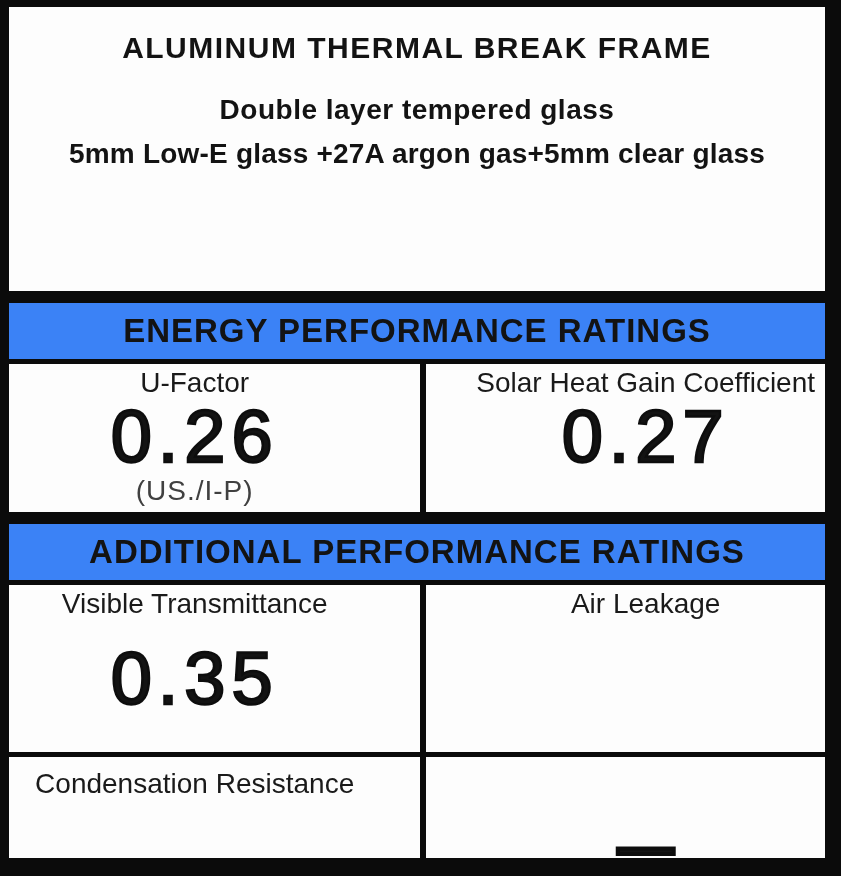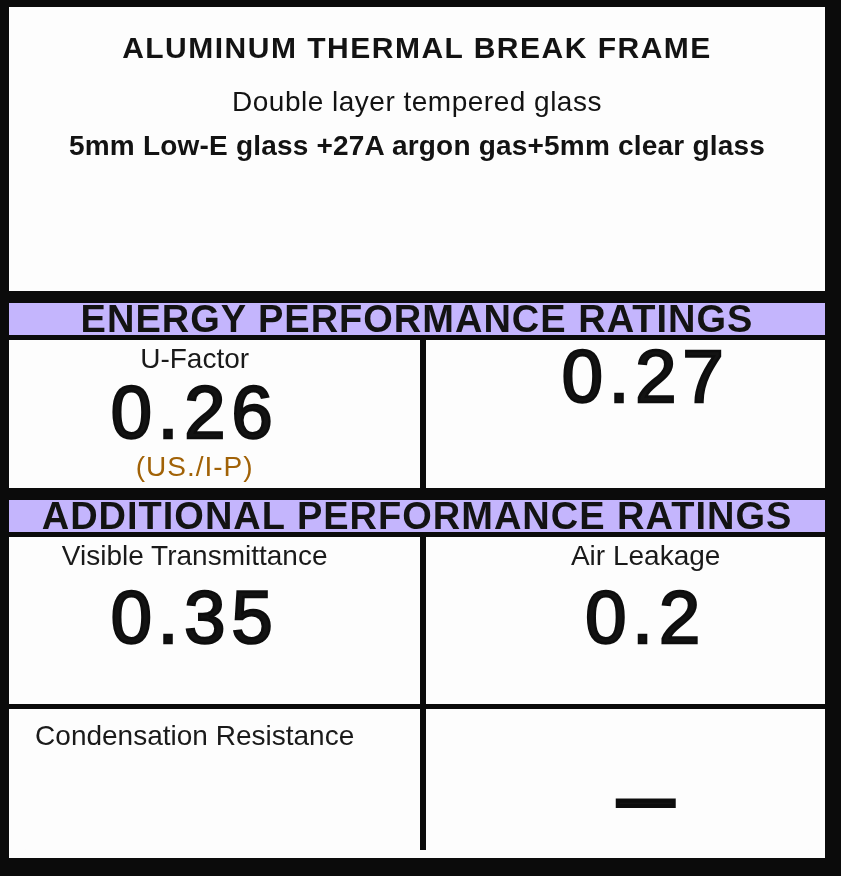--- a/index.html
+++ b/index.html
@@ -21,38 +21,38 @@
     overflow: hidden;
   }
 
   
   .top-section { height: 284px; text-align: center; flex: none; }
   .frame-title {
     margin-top: 23px;
     font-size: 30px; line-height: 36px; font-weight: bold; letter-spacing: 1.5px;
   }
   .glazing-line1 {
-    margin-top: 19px;
-    font-size: 28px; line-height: 34px; font-weight: normal; letter-spacing: 0.5px;
+    margin-top: 27px;
+    font-size: 28px; line-height: 34px; font-weight: bold; letter-spacing: 0.5px;
   }
   .glazing-line2 {
     margin-top: 10px;
     font-size: 28px; line-height: 34px; font-weight: bold; letter-spacing: 0.2px;
   }
 
   
   .band  { height: 12px; background: #0b0b0b; flex: none; }
   .thin  { height: 5px;  background: #0b0b0b; flex: none; }
 
   
   .section-header {
-    height: 32px; flex: none;
+    height: 56px; flex: none;
     display: flex; align-items: center; justify-content: center;
-    font-size: 38px; font-weight: bold; letter-spacing: 1px;
-    background: #c4b5fd;
+    font-size: 33px; font-weight: bold; letter-spacing: 1px;
+    background: #3b82f6;
   }
 
   
   .cells-row { display: flex; flex: none; background: #fdfdfd; gap: 40px; }
   .row-1 { height: 148px; }
   .row-2 { height: 167px; }
   .row-3 { height: 141px; border-radius: 19px; }
   .vdiv { width: 6px; background: #0b0b0b; flex: none; }
   .cell {
     display: flex; flex-direction: column; align-items: center;
@@ -65,25 +65,25 @@
     font-size: 28px; line-height: 34px; font-weight: normal;
     margin-top: 2px; color: #1a1a1a; white-space: nowrap;
   }
   .row-3 .metric-label { margin-top: 10px; }
   .metric-value {
     font-size: 74px; line-height: 74px; font-weight: normal;
     letter-spacing: 6px;
     -webkit-text-stroke: 2.5px #0d0d0d;
     white-space: nowrap;
   }
-  .row-2 .metric-value { margin-top: 8px; }
+  .row-2 .metric-value { margin-top: 21px; }
   .row-3 .metric-value { margin-top: 14px; }
   .metric-unit {
     font-size: 28px; line-height: 34px; font-weight: normal;
-    letter-spacing: 1px; color: #a16207;
+    letter-spacing: 1px; color: #404040;
   }
   .cell-dash { justify-content: flex-start; }
   .dash-value {
     margin-top: 62px;
     font-size: 56px; line-height: 56px; font-weight: bold;
     -webkit-text-stroke: 4px #0d0d0d;
   }
 </style>
 </head>
 <body>
@@ -103,38 +103,38 @@
     <div class="thin"></div>
 
     <div class="cells-row row-1">
       <div class="cell cell-left">
         <div class="metric-label">U-Factor</div>
         <div class="metric-value">0.26</div>
         <div class="metric-unit">(US./I-P)</div>
       </div>
       <div class="vdiv"></div>
       <div class="cell cell-right">
+        <div class="metric-label">Solar Heat Gain Coefficient</div>
         <div class="metric-value">0.27</div>
       </div>
     </div>
 
     <div class="band"></div>
 
     <div class="section-header">ADDITIONAL PERFORMANCE RATINGS</div>
     <div class="thin"></div>
 
     <div class="cells-row row-2">
       <div class="cell cell-left">
         <div class="metric-label">Visible Transmittance</div>
         <div class="metric-value">0.35</div>
       </div>
       <div class="vdiv"></div>
       <div class="cell cell-right">
         <div class="metric-label">Air Leakage</div>
-        <div class="metric-value">0.2</div>
       </div>
     </div>
 
     <div class="thin"></div>
 
     <div class="cells-row row-3">
       <div class="cell cell-left">
         <div class="metric-label">Condensation Resistance</div>
       </div>
       <div class="vdiv"></div>

